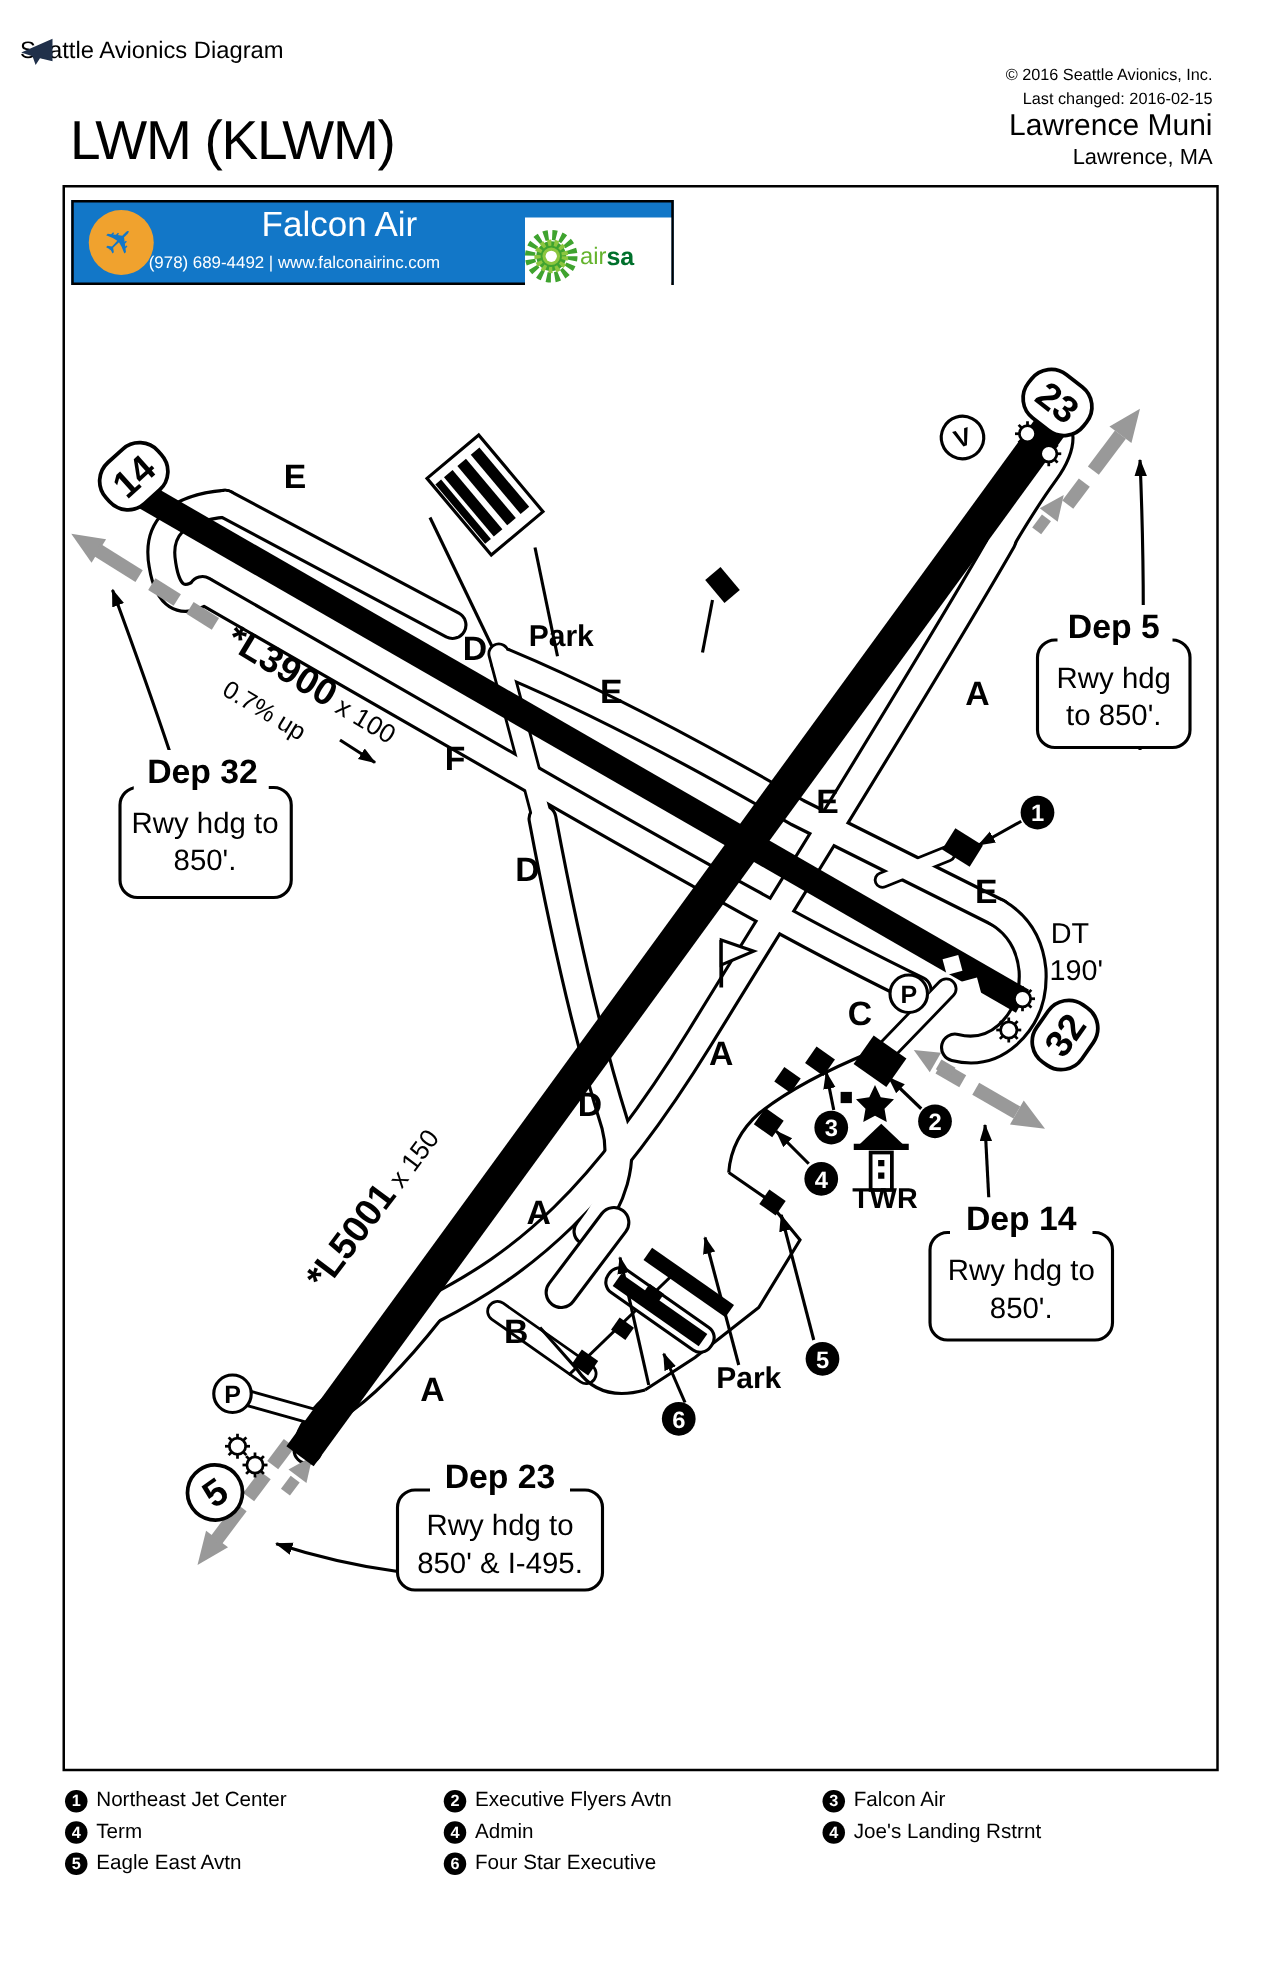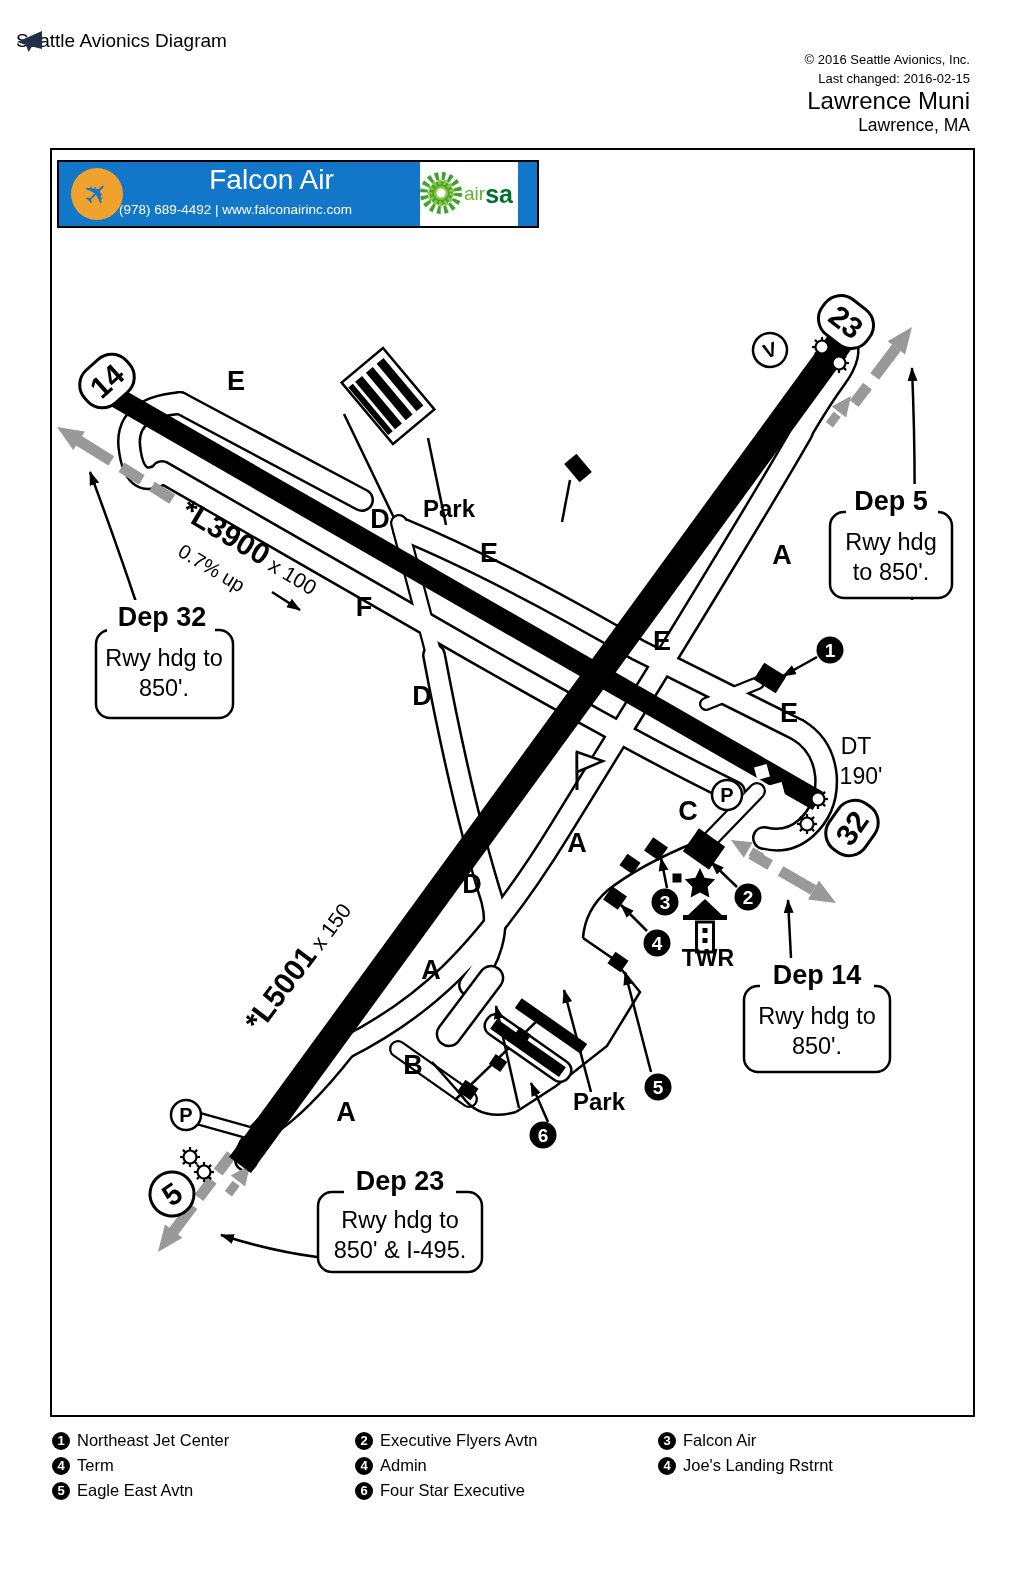--- a/index.html
+++ b/index.html
@@ -14,23 +14,23 @@
   #aptname .ct{font-size:17.5px;line-height:22px;}
   
   #frame{position:absolute;left:50px;top:148px;width:921px;height:1265px;border:2px solid #000;background:#fff;}
   
   #banner{position:absolute;left:57px;top:160px;width:478px;height:64px;border:2px solid #000;display:flex;background:#1277C8;}
   #banner .blue{position:relative;width:361px;height:100%;}
   #banner .circ{position:absolute;left:12px;top:6px;width:52px;height:52px;border-radius:50%;background:#F0A22E;display:flex;align-items:center;justify-content:center;}
   #banner .plane{font-size:30px;color:#1277C8;transform:rotate(-45deg);line-height:1;}
   #banner .fbo{position:absolute;left:70px;top:2px;width:285px;text-align:center;color:#fff;font-size:28px;}
   #banner .contact{position:absolute;left:60px;top:40px;width:300px;text-align:left;color:#fff;font-size:13.5px;}
-  #banner .logo{position:relative;width:98px;height:100%;background:#fff;display:flex;align-items:center;}
+  #banner .logo{position:relative;width:117px;height:100%;background:#fff;display:flex;align-items:center;margin-top:12px;}
   #banner .logo .air{font-size:19px;color:#64b32d;margin-left:44px;}
-  #banner .logo .sa{font-size:25px;color:#00702c;font-weight:bold;}
+  #banner .logo .sa{font-size:20px;color:#00702c;font-weight:bold;}
   #bp{position:absolute;left:-6px;top:4px;}
   
   #legend{position:absolute;left:52px;top:1428px;width:920px;display:grid;grid-template-columns:303px 303px auto;grid-auto-rows:25px;font-size:16.5px;}
   .lgitem{display:flex;align-items:center;gap:7px;}
   .lgnum{width:18px;height:18px;border-radius:50%;background:#000;color:#fff;font-size:13px;font-weight:bold;display:flex;align-items:center;justify-content:center;flex:0 0 18px;}
   
   svg{position:absolute;left:0;top:0;}
   .tl{font:bold 27px "Liberation Sans",sans-serif;}
   .tp{font:bold 24px "Liberation Sans",sans-serif;}
   .rnum{font:bold 30px "Liberation Sans",sans-serif;}
@@ -61,20 +61,21 @@
   <div id="brand">
     <svg width="27" height="24" viewBox="0 0 27 24">
       <path d="M26 1 L1 12 L10 15 L12.5 22 L16 16.5 L26 19 Z" fill="#20304a"></path>
     </svg>
     <span>Seattle Avionics Diagram</span>
   </div>
   <div id="copyblock">
     <div>© 2016 Seattle Avionics, Inc.</div>
     <div>Last changed: 2016-02-15</div>
   </div>
+  <div id="title">LWM (KLWM)</div>
   <div id="aptname">
     <div class="nm">Lawrence Muni</div>
     <div class="ct">Lawrence, MA</div>
   </div>
 
   <div id="frame"></div>
 
   <div id="banner">
     <div class="blue">
       <div class="circ">

